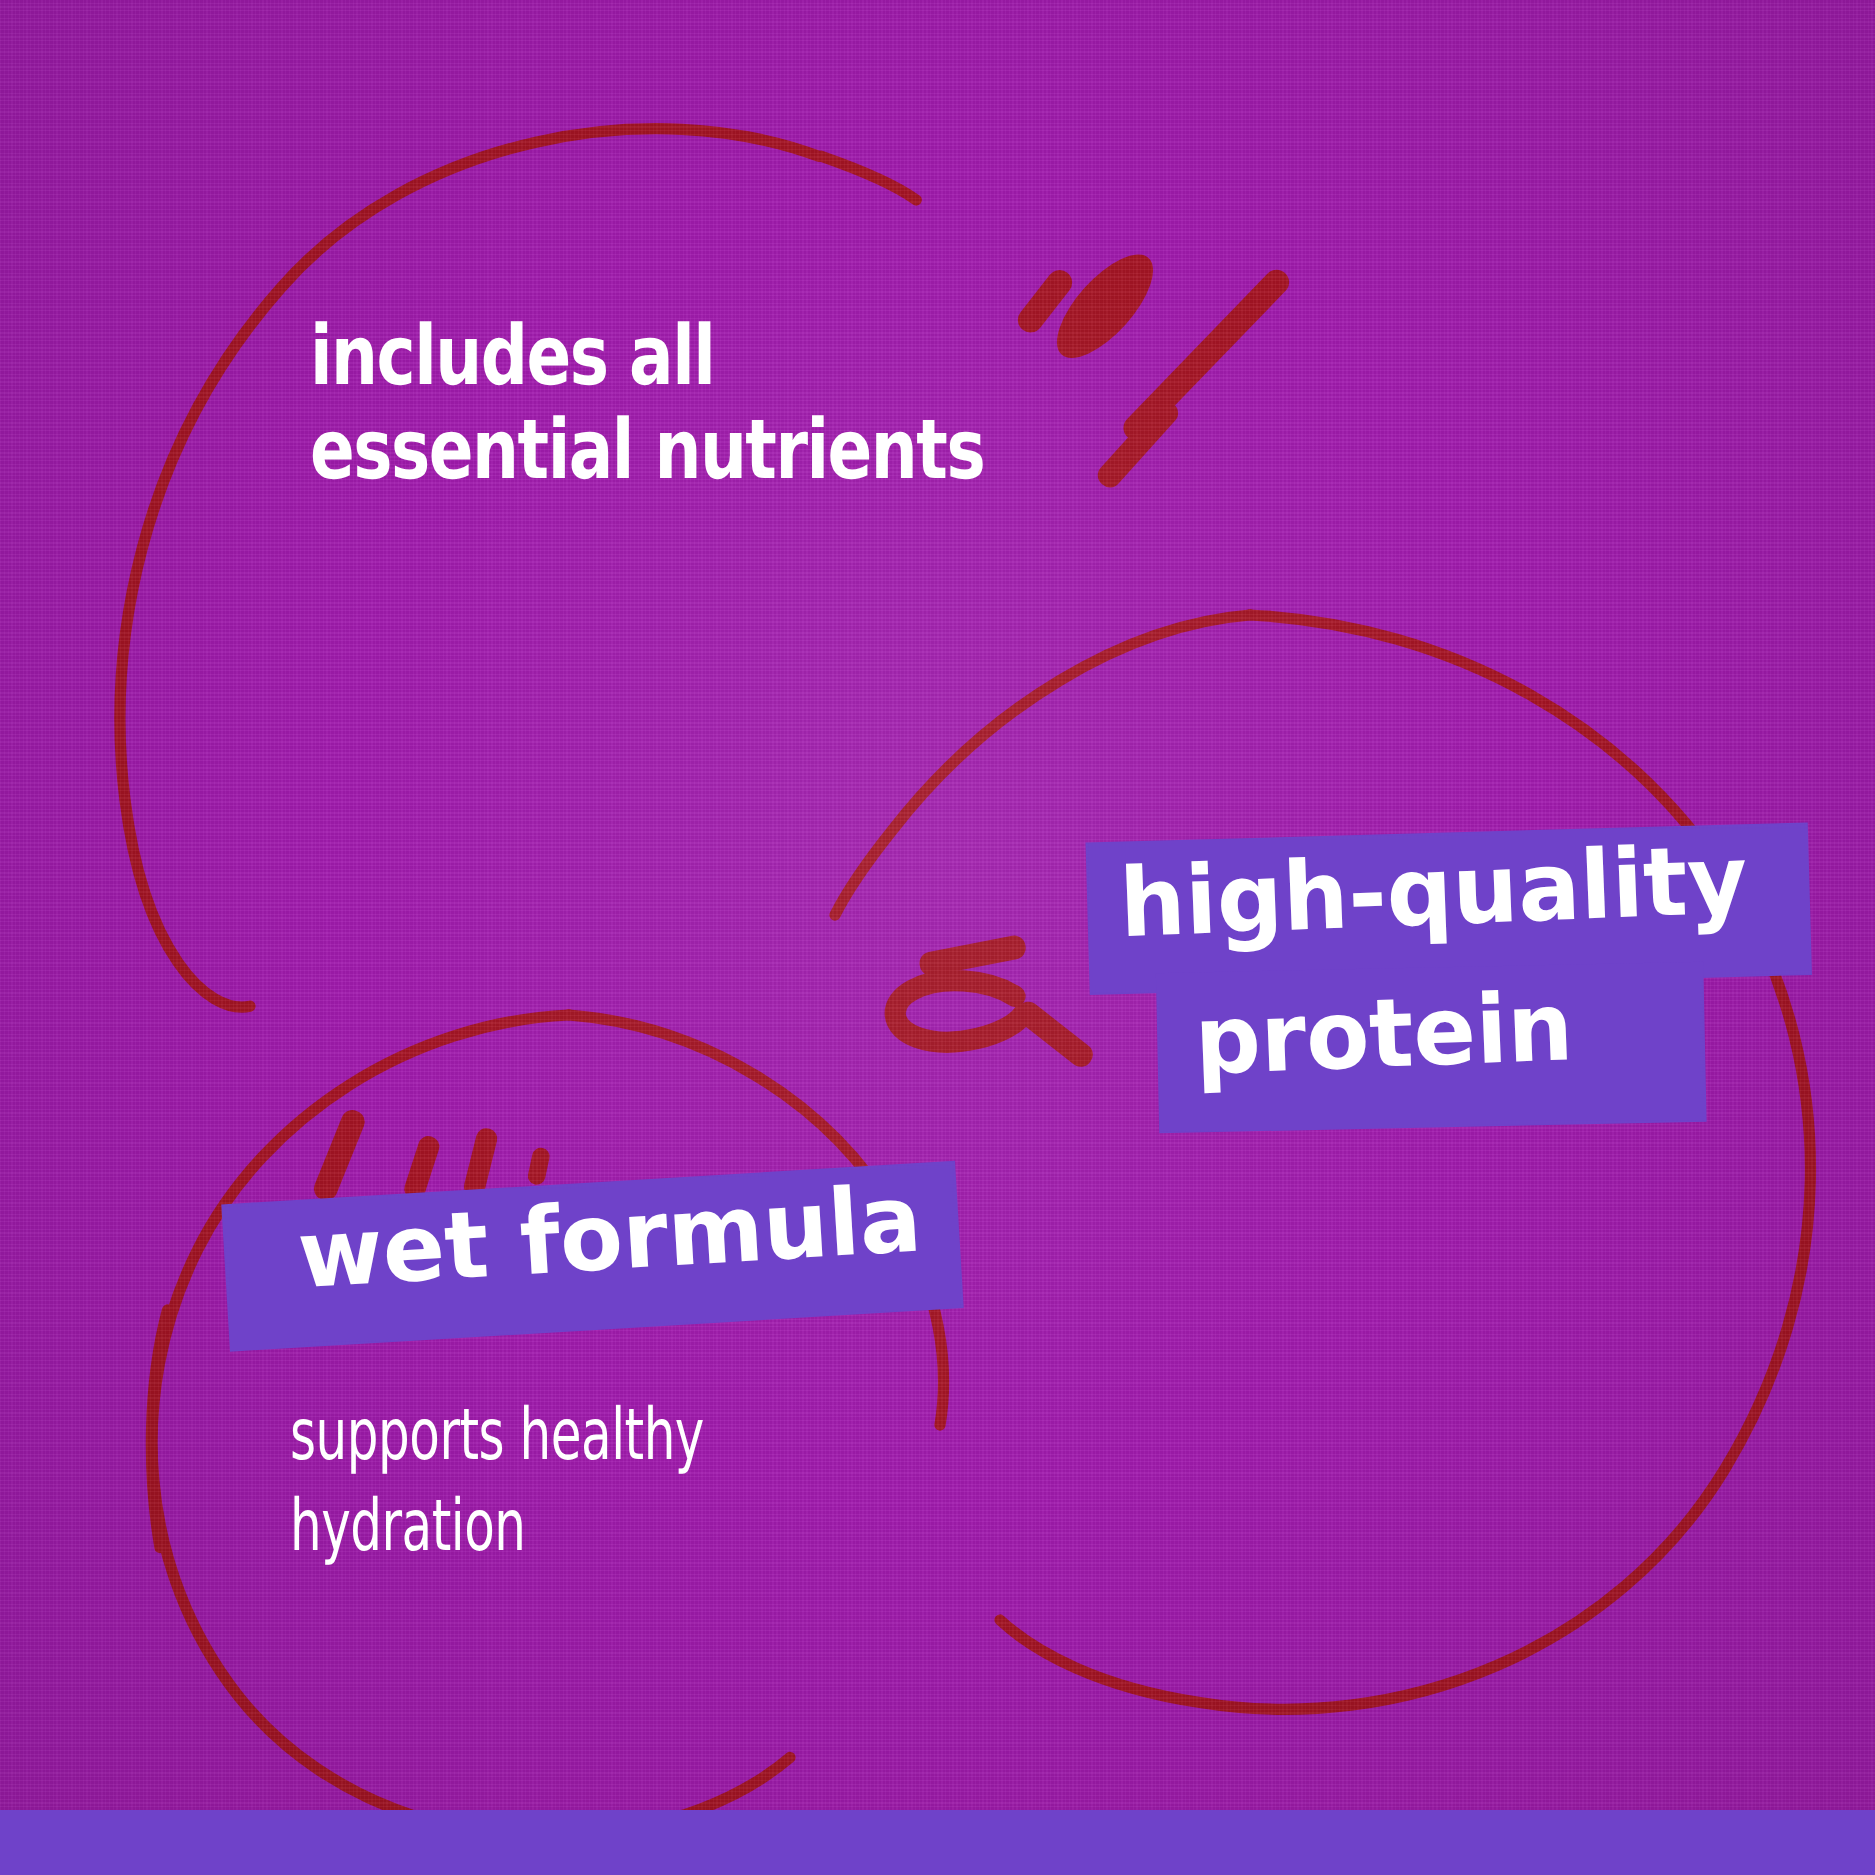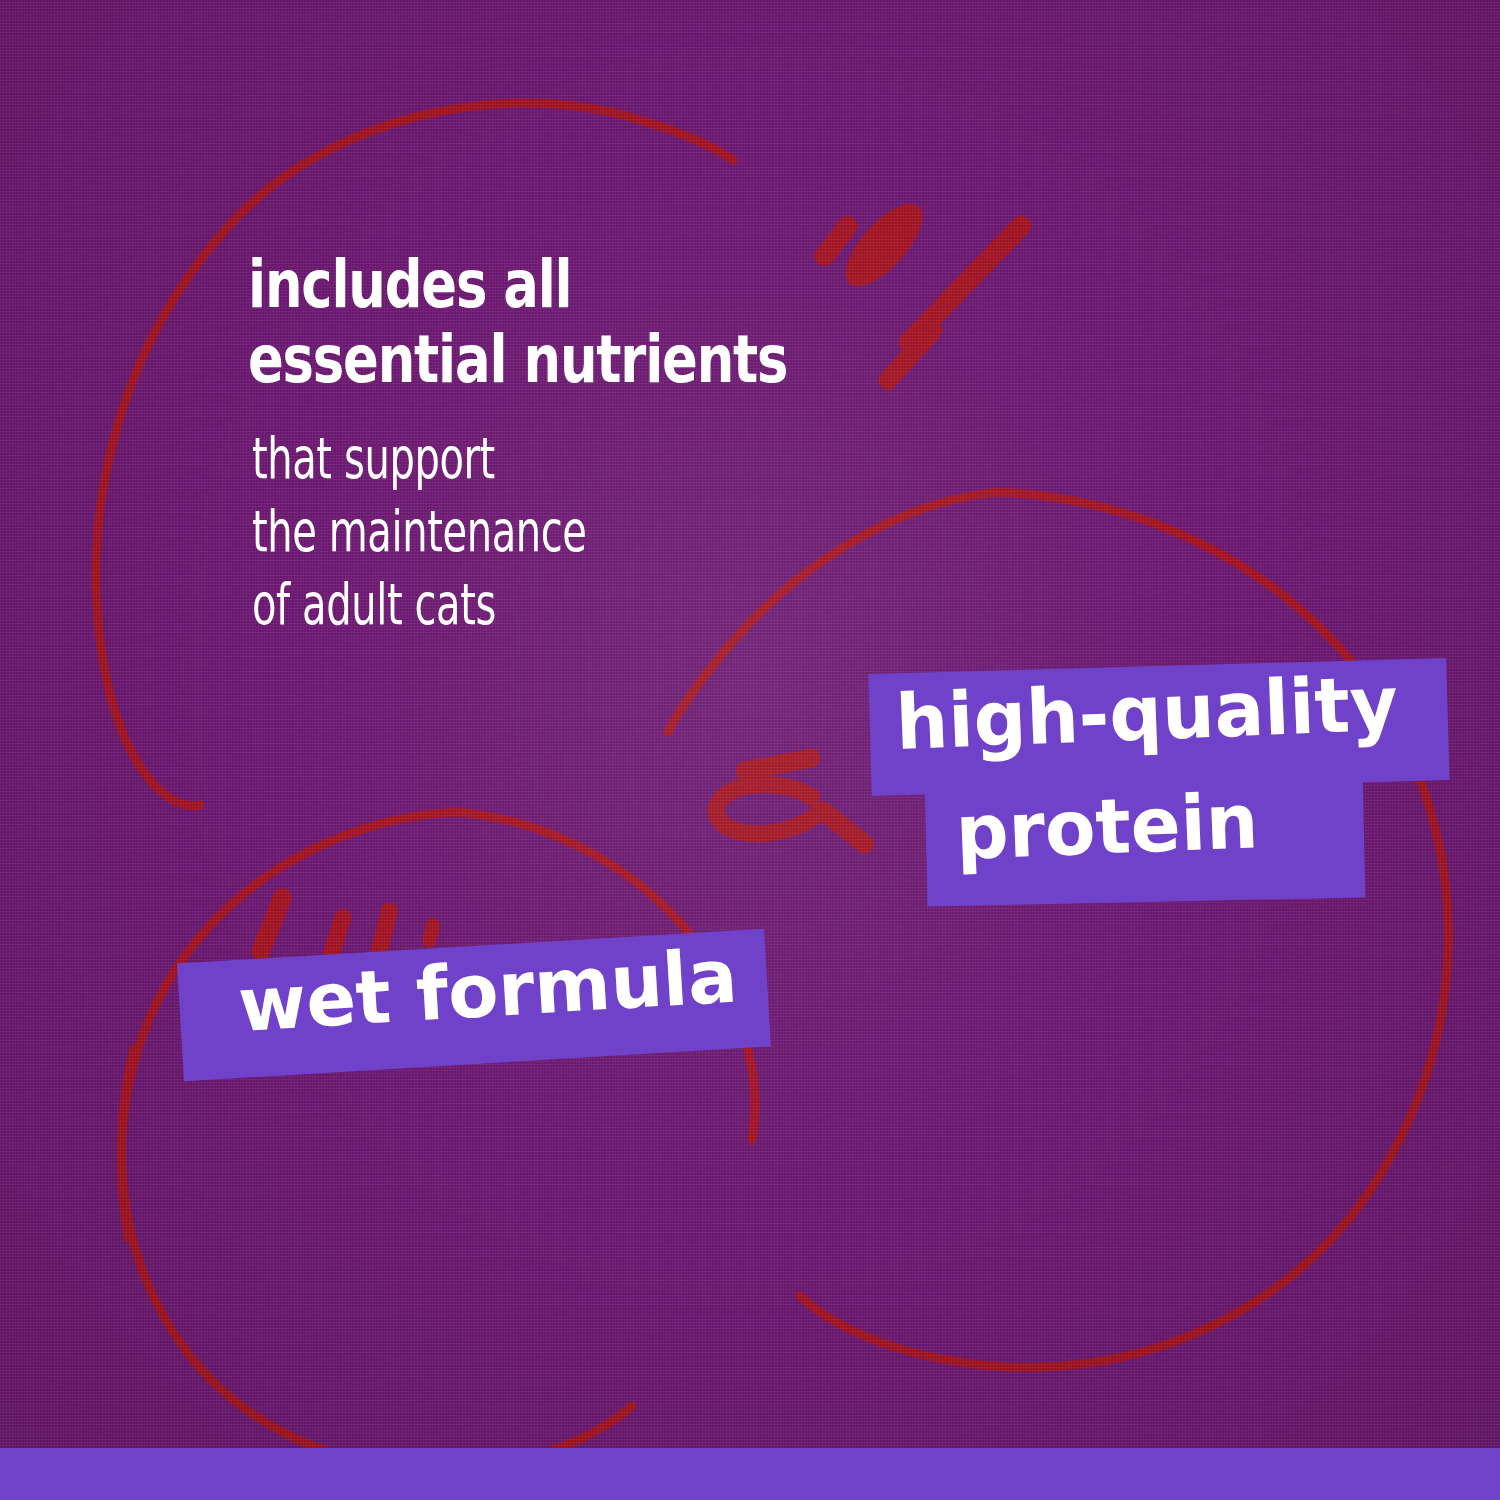--- a/index.html
+++ b/index.html
@@ -160,21 +160,21 @@
 
   
   #headline-block { left: 248px; top: 248px; }
   #nutrients-body { left: 252px; top: 422px; }
   #muscles-body   { left: 900px; top: 962px; }
   #hydration-body { left: 232px; top: 1112px; }
 </style>
 </head>
 <body>
 
-<div id="poster" style="background: #701a75;">
+<div id="poster" style="background: #a21caf;">
 
   <svg id="sketch" viewBox="0 0 1500 1500">
     <g fill="none" stroke="#A71525" stroke-linecap="round">
 
       <path d="M655 125
                C 520 75, 330 110, 225 230
                C 110 360, 85 520, 100 640
                C 115 760, 165 812, 200 805" stroke-width="9"></path>
       <path d="M657 125 C 700 140, 722 152, 733 160" stroke-width="9"></path>
 
@@ -221,38 +221,37 @@
       <rect x="376" y="902" width="17" height="56" rx="8" transform="rotate(14 384 930)"></rect>
       <rect x="424" y="918" width="14" height="30" rx="7" transform="rotate(12 431 933)"></rect>
     </g>
   </svg>
 
   <div class="block" id="headline-block">
     <div class="headline">includes all</div>
     <div class="headline">essential nutrients</div>
   </div>
 
-  <div class="block" id="nutrients-body">
-    <div class="body-copy">that support</div>
-    <div class="body-copy">the maintenance</div>
-    <div class="body-copy">of adult cats</div>
-  </div>
 
   <div id="badge-hqp">
     <div class="badge-plate" id="hqp-plate-1" style="background: rgb(111, 66, 201);"></div>
     <div class="badge-plate" id="hqp-plate-2" style="background: rgb(111, 66, 201);"></div>
     <div class="badge-text" id="hqp-line-1">high-quality</div>
     <div class="badge-text" id="hqp-line-2">protein</div>
   </div>
 
 
   <div id="badge-wf">
     <div class="badge-plate" id="wf-plate" style="background: rgb(111, 66, 201);"></div>
     <div class="badge-text" id="wf-line">wet formula</div>
   </div>
 
+  <div class="block" id="hydration-body">
+    <div class="body-copy">supports healthy</div>
+    <div class="body-copy">hydration</div>
+  </div>
 
   <div id="texture"></div>
   <div id="vignette"></div>
 
   <div class="bottom-band" style="background: rgb(111, 66, 201);"></div>
 
 </div>
 
 </body></html>

